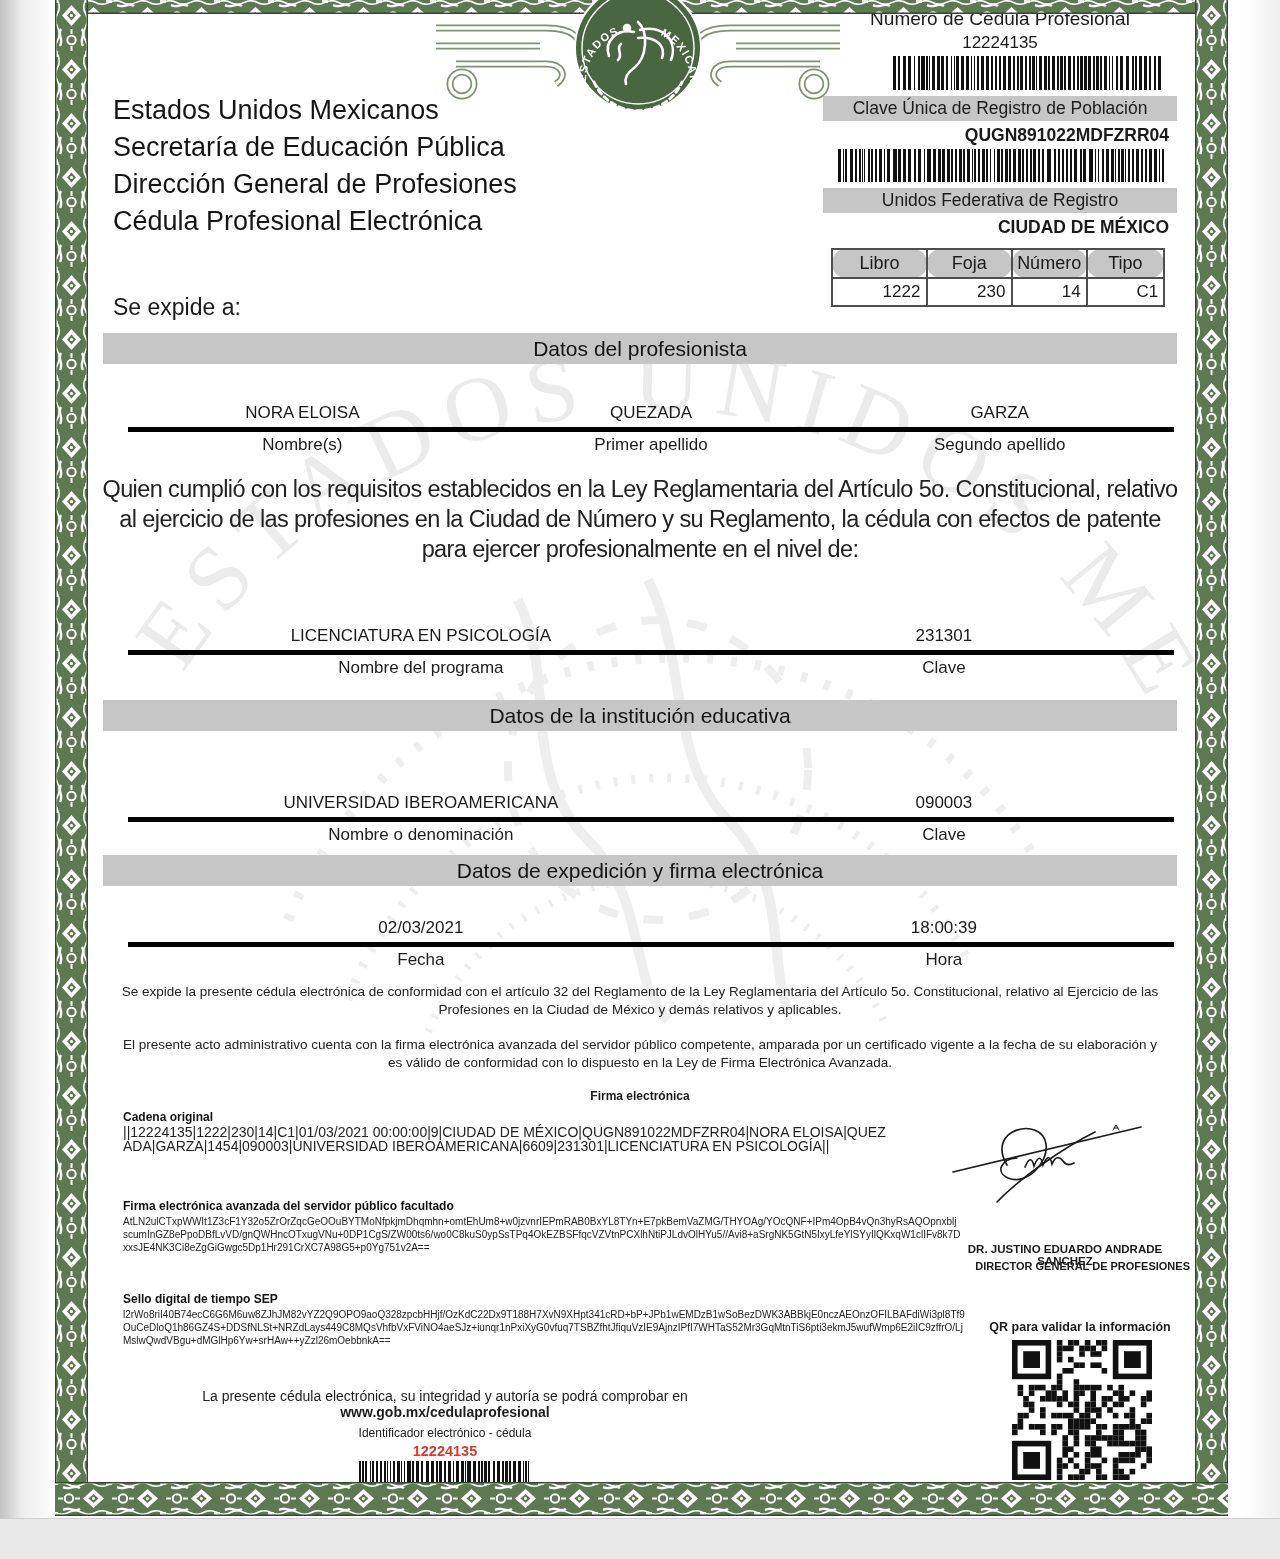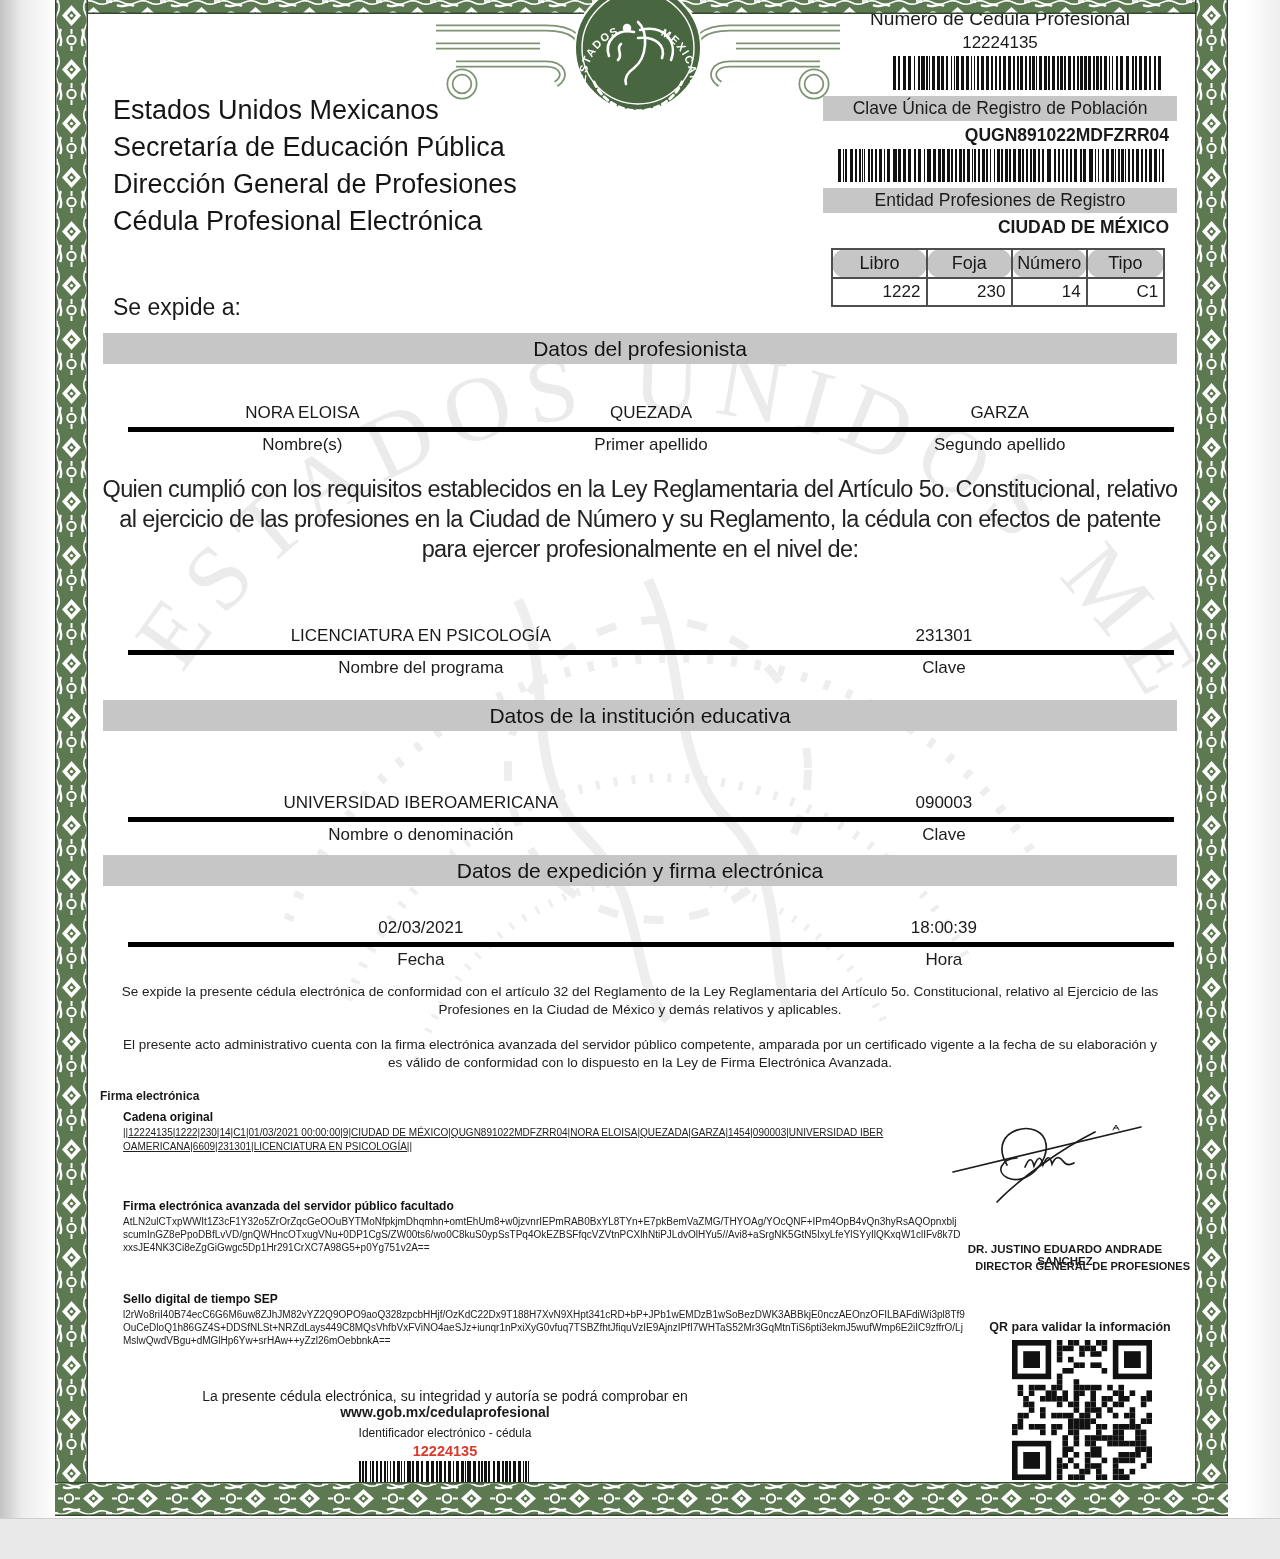--- a/index.html
+++ b/index.html
@@ -52,26 +52,26 @@
   .fcol{flex:1;text-align:center;font-size:17px;padding-bottom:4px;}
   .lcol{flex:1;text-align:center;font-size:17px;padding-top:3px;color:#1c1c1c;}
   .col-a{flex:0 0 56%;} .col-b{flex:1;}
   .names{top:403px;} .programa{top:626px;} .institucion{top:793px;} .fecha{top:918px;}
 
   .bigpara{left:100px;top:474px;width:1080px;z-index:1;text-align:center;
     font-size:23.5px;line-height:30px;letter-spacing:-0.6px;color:#222;}
 
   .legal{width:1040px;left:120px;z-index:1;text-align:center;font-size:13.5px;line-height:17.5px;color:#222;}
   .legal1{top:983px;} .legal2{top:1036px;}
-  .firma-head{left:100px;top:1089px;width:1080px;text-align:left;font-size:12px;font-weight:bold;z-index:1;}
+  .firma-head{left:100px;top:1089px;width:1080px;text-align:center;font-size:12px;font-weight:bold;z-index:1;}
 
   .small-label{font-size:12px;font-weight:bold;color:#111;z-index:1;}
   .cadena-label{left:123px;top:1110px;}
-  .cadena-text{left:123px;top:1126px;width:768px;font-size:10px;line-height:13.5px;
-    word-break:break-all;z-index:1;color:#222;text-decoration:underline;}
+  .cadena-text{left:123px;top:1126px;width:768px;font-size:14px;line-height:13.5px;
+    word-break:break-all;z-index:1;color:#222;}
   .firmaav-label{left:123px;top:1199px;}
   .firmaav-text{left:123px;top:1215px;width:838px;font-size:10px;line-height:13px;
     word-break:break-all;z-index:1;color:#222;}
   .sello-label{left:123px;top:1292px;}
   .sello-text{left:123px;top:1308px;width:845px;font-size:10px;line-height:13px;
     word-break:break-all;z-index:1;color:#222;}
 
   .signature{left:945px;top:1110px;width:205px;height:98px;z-index:1;}
   .firmante{left:940px;top:1243px;width:250px;text-align:center;font-size:11.5px;font-weight:bold;z-index:1;}
   .cargo{left:940px;top:1260px;width:250px;text-align:right;font-size:11px;font-weight:bold;z-index:1;}
@@ -361,21 +361,21 @@
         <rect x="290" y="0" width="2" height="33" fill="#111"></rect>
         <rect x="294" y="0" width="2" height="33" fill="#111"></rect>
         <rect x="298" y="0" width="3" height="33" fill="#111"></rect>
         <rect x="303" y="0" width="2" height="33" fill="#111"></rect>
         <rect x="307" y="0" width="2" height="33" fill="#111"></rect>
         <rect x="311" y="0" width="3" height="33" fill="#111"></rect>
         <rect x="316" y="0" width="3" height="33" fill="#111"></rect>
         <rect x="321" y="0" width="1" height="33" fill="#111"></rect>
         <rect x="324" y="0" width="2" height="33" fill="#111"></rect>
       </svg>
-    <div class="graybar">Entidad Profesiones de Registro</div>
+    <div class="graybar">Unidos Federativa de Registro</div>
     <div class="ced-val">CIUDAD DE MÉXICO</div>
     <table class="reg">
       <tbody>
           <tr>
         <th>Libro</th>
         <th>Foja</th>
         <th>Número</th>
         <th>Tipo</th>
       </tr>
       <tr>

